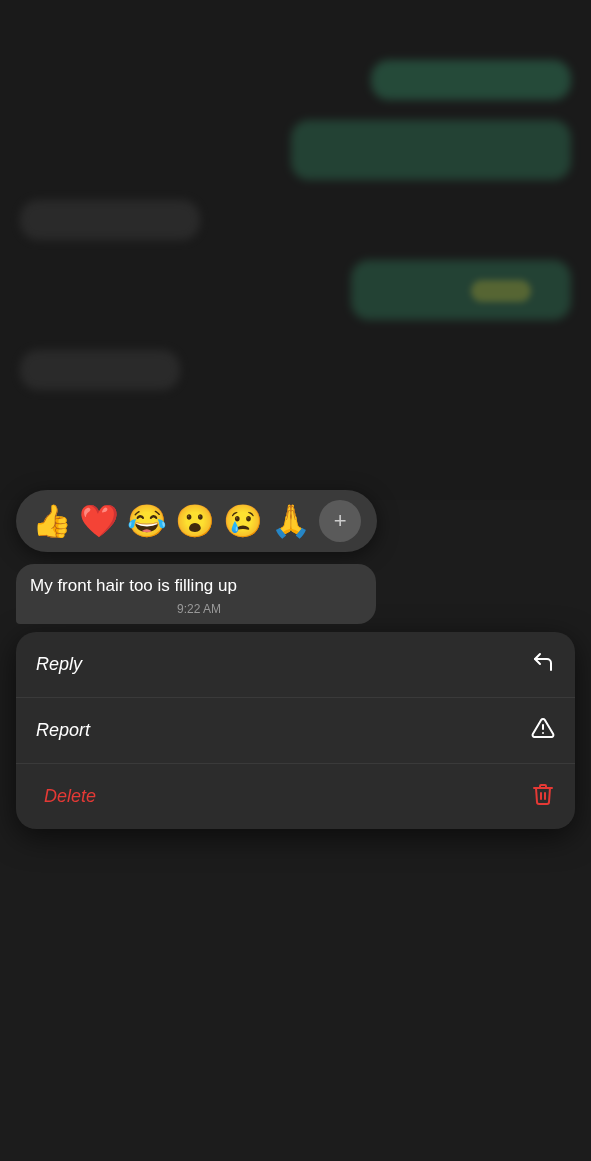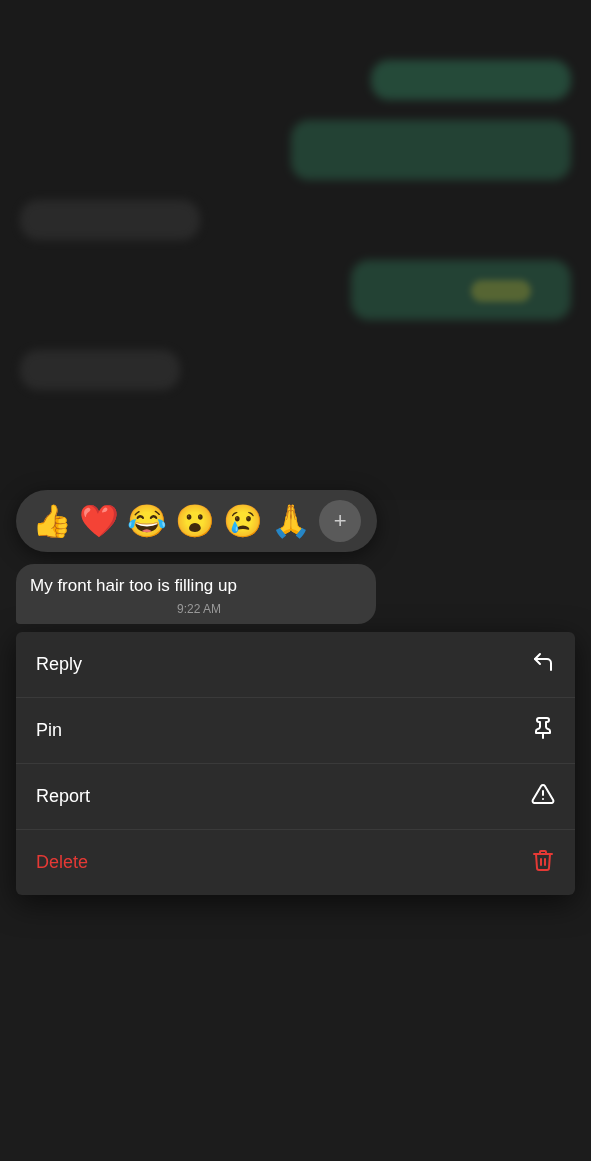--- a/index.html
+++ b/index.html
@@ -136,37 +136,39 @@
 
     .message-time {
       color: #999;
       font-size: 12px;
       text-align: center;
     }
 
     
     .context-menu {
       background: #2c2c2c;
-      border-radius: 6px;
+      border-radius: 20px;
       margin: 8px 16px 0 16px;
       overflow: hidden;
       box-shadow: 0 8px 30px rgba(0,0,0,0.6);
+      font-style: italic;
     }
 
     .menu-item {
       display: flex;
       align-items: center;
       justify-content: space-between;
       padding: 18px 20px;
       cursor: pointer;
       border-bottom: 1px solid #3a3a3a;
     }
 
     .menu-item:last-child {
       border-bottom: none;
+      margin-left: 8px;
     }
 
     .menu-item-label {
       color: #ffffff;
       font-size: 18px;
       font-weight: 400;
     }
 
     .menu-item-label.delete {
       color: #e53935;
@@ -228,29 +230,20 @@
         <svg class="icon-svg" viewBox="0 0 24 24" fill="none" stroke="white" stroke-width="2" stroke-linecap="round" stroke-linejoin="round">
           <polyline points="9 14 4 9 9 4"></polyline>
           <path d="M20 20v-7a4 4 0 0 0-4-4H4"></path>
         </svg>
       </span>
     </div>
 
 
 
 
-    <div class="menu-item">
-      <span class="menu-item-label">Pin</span>
-      <span class="menu-icon">
-        <svg class="icon-svg" viewBox="0 0 24 24" fill="none" stroke="white" stroke-width="2" stroke-linecap="round" stroke-linejoin="round">
-          <line x1="12" y1="17" x2="12" y2="22"></line>
-          <path d="M5 17h14v-1.76a2 2 0 0 0-1.11-1.79l-1.78-.9A2 2 0 0 1 15 10.76V6h1a2 2 0 0 0 0-4H8a2 2 0 0 0 0 4h1v4.76a2 2 0 0 1-1.11 1.79l-1.78.9A2 2 0 0 0 5 15.24Z"></path>
-        </svg>
-      </span>
-    </div>
 
     <div class="menu-item">
       <span class="menu-item-label">Report</span>
       <span class="menu-icon">
         <svg class="icon-svg" viewBox="0 0 24 24" fill="none" stroke="white" stroke-width="2" stroke-linecap="round" stroke-linejoin="round">
           <path d="M10.29 3.86L1.82 18a2 2 0 0 0 1.71 3h16.94a2 2 0 0 0 1.71-3L13.71 3.86a2 2 0 0 0-3.42 0z"></path>
           <line x1="12" y1="9" x2="12" y2="13"></line>
           <line x1="12" y1="17" x2="12.01" y2="17"></line>
         </svg>
       </span>

